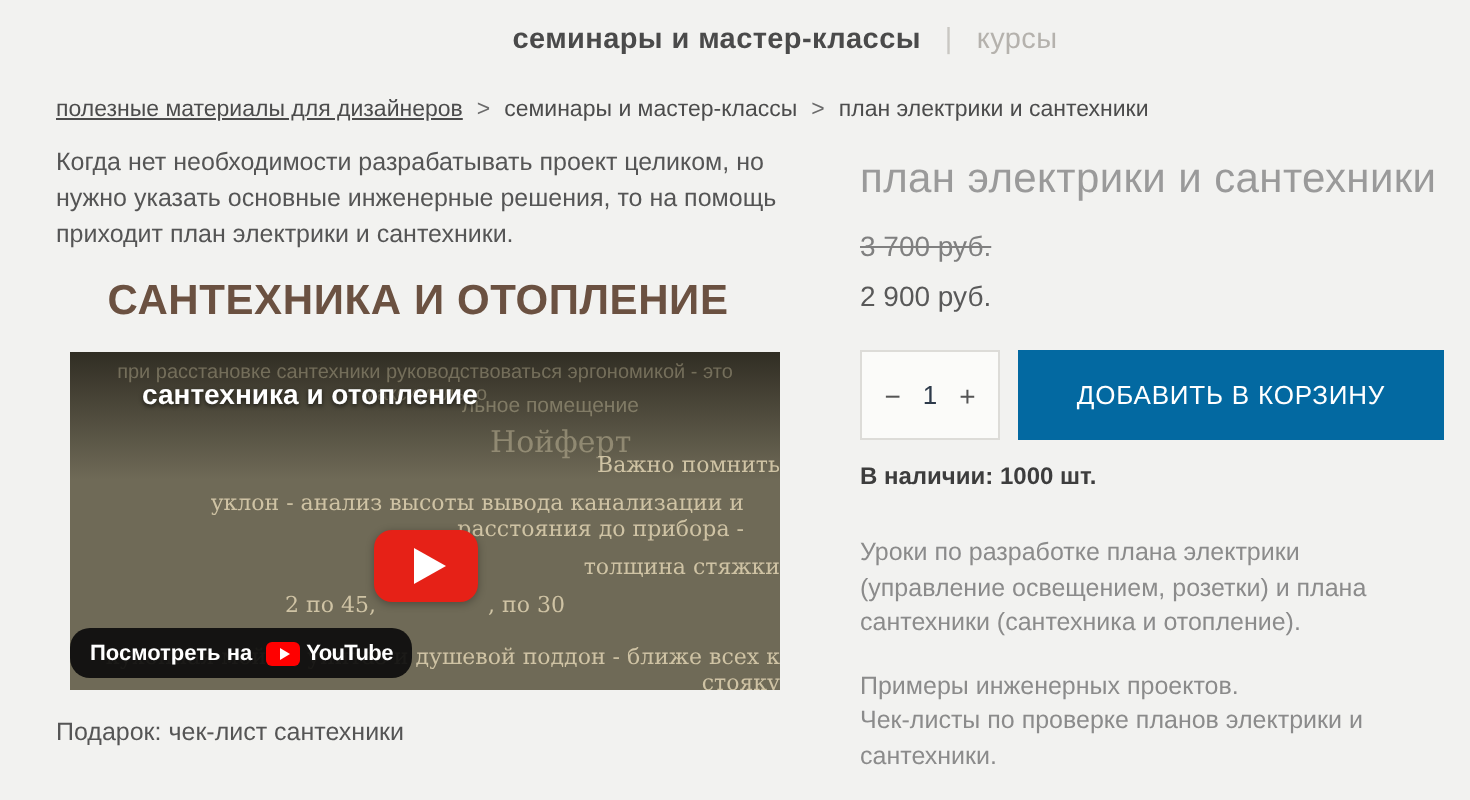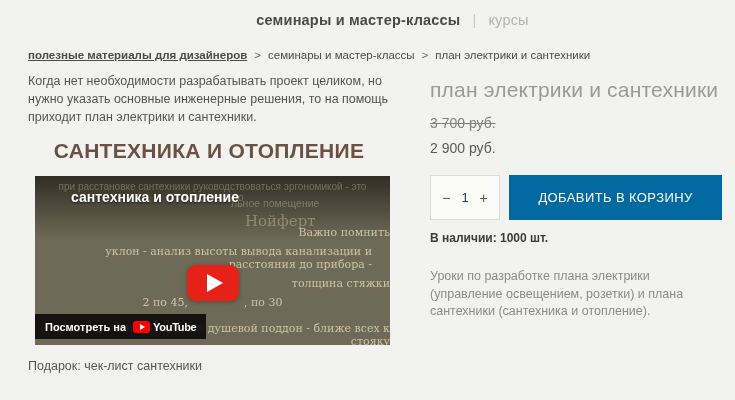--- a/index.html
+++ b/index.html
@@ -18,21 +18,21 @@
     font-size:14.5px; letter-spacing:.2px;
   }
   .topnav .primary { color:#4a4a4a; font-weight:600; cursor:pointer; }
   .topnav .sep { color:#c9c7c2; margin:0 12px; font-weight:300; }
   .topnav .secondary { color:#b5b2ad; cursor:pointer; }
   
   .breadcrumb {
     position:absolute; top:49px; left:28px;
     font-size:11.5px; color:#4c4c4c;
   }
-  .breadcrumb .bc-link { text-decoration:underline; cursor:pointer; color:#4c4c4c;font-weight:bold; }
+  .breadcrumb .bc-link { text-decoration:underline; cursor:pointer; color:#4c4c4c; }
   .breadcrumb .bc-sep { margin:0 7px; color:#6b6b6b; }
   
   .left-col { position:absolute; left:28px; top:72px; width:388px; }
   .intro { font-size:12.5px; line-height:1.45; color:#555; width:376px; }
   .slide-heading {
     margin-top:13px; width:362px; text-align:center;
     font-size:21px; font-weight:700; color:#6b5141; letter-spacing:.3px;
   }
   
   .video {
@@ -73,21 +73,21 @@
   .play-btn {
     position:absolute; left:50%; top:89px; transform:translateX(-50%);
     width:52px; height:36px; background:#e62117; border-radius:9px;
     display:flex; align-items:center; justify-content:center; z-index:4; cursor:pointer;
     box-shadow:0 1px 4px rgba(0,0,0,.3);
   }
   .play-btn .tri { width:0; height:0; border-left:16px solid #fff; border-top:9px solid transparent; border-bottom:9px solid transparent; margin-left:4px; }
   .yt-badge {
     position:absolute; left:0; bottom:6px; z-index:4;
     background:rgba(12,12,12,.92); height:25px; padding:0 10px;
-    display:flex; align-items:center; gap:7px; cursor:pointer;
+    display:flex; align-items:center; gap:7px; cursor:pointer;border-radius:10px;
   }
   .yt-badge .watch { color:#fff; font-size:11px; font-weight:700; }
   .yt-logo { display:flex; align-items:center; gap:3px; }
   .yt-logo .mark { width:17px; height:12px; background:#f00; border-radius:3px; display:flex; align-items:center; justify-content:center; }
   .yt-logo .mark .tri { width:0; height:0; border-left:5px solid #fff; border-top:3px solid transparent; border-bottom:3px solid transparent; margin-left:1px; }
   .yt-logo .word { color:#fff; font-size:11px; font-weight:700; letter-spacing:-.3px; }
   .gift { margin-top:14px; font-size:12.5px; color:#555; }
   
   .right-col { position:absolute; left:430px; top:78px; width:292px; }
   .prod-title { font-size:21px; color:#9a9a9a; letter-spacing:.2px; }
@@ -172,14 +172,18 @@
       <span class="st-btn">−</span>
       <span class="qty">1</span>
       <span class="st-btn">+</span>
     </div>
     <button class="add-btn">ДОБАВИТЬ В КОРЗИНУ</button>
   </div>
 
   <div class="stock">В наличии: 1000 шт.</div>
 
   <div class="desc1">Уроки по разработке плана электрики (управление освещением, розетки) и плана сантехники (сантехника и отопление).</div>
+  <div class="desc2">
+    <div>Примеры инженерных проектов.</div>
+    <div>Чек-листы по проверке планов электрики и сантехники.</div>
+  </div>
 
 </div>
 
 </body></html>

